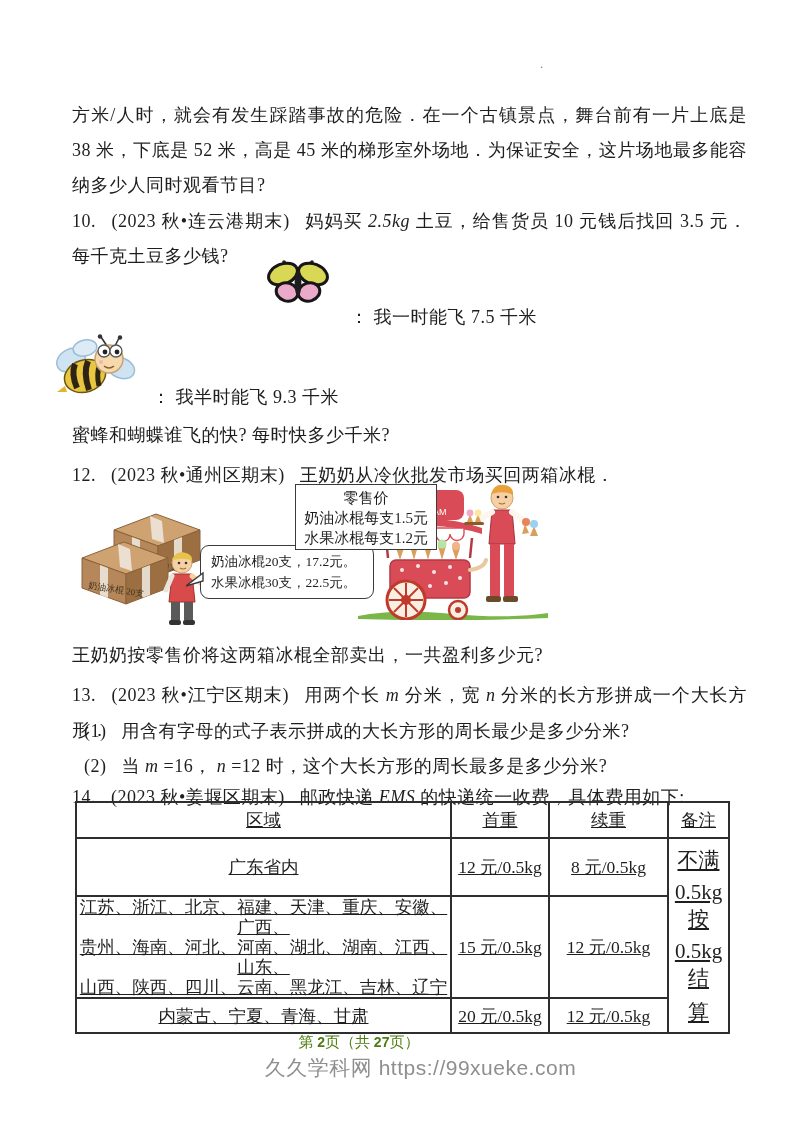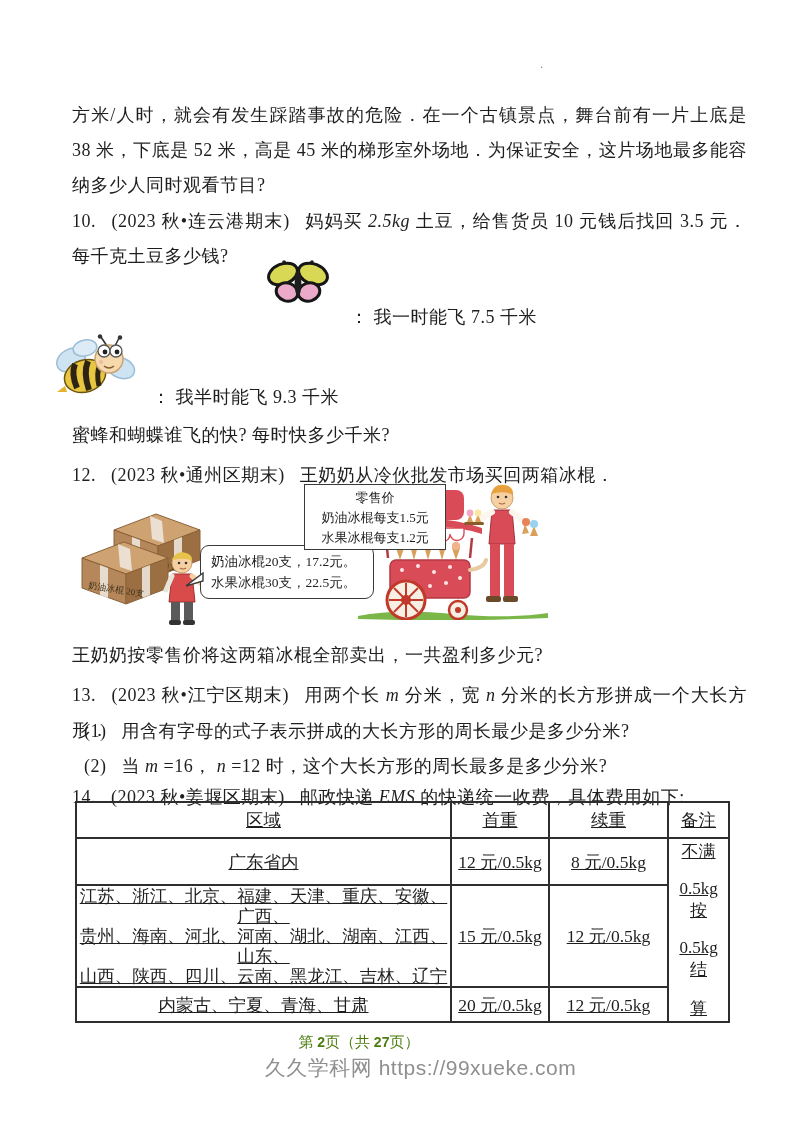--- a/index.html
+++ b/index.html
@@ -12,37 +12,37 @@
     font-size:18px;line-height:35px;text-align:justify;letter-spacing:0.5px;
     width:675px;margin:12px;
   }
   .num{margin-right:10px;}
   .src{margin-right:10px;}
   .itv{font-style:italic;font-family:"Liberation Serif",serif;}
   .stray-dot{font-size:13px;color:#8a8a8a;}
   
   .scene{left:60px;top:476px;width:675px;height:152px;}
   .sign-box{
-    left:244px;top:8px;width:142px;height:66px;border:1.5px solid #3a3a3a;background:#fff;
-    text-align:center;font-size:13px;line-height:20px;padding-top:3px;box-sizing:border-box;z-index:5;
+    left:235px;top:8px;width:142px;height:66px;border:1.5px solid #3a3a3a;background:#fff;
+    text-align:center;font-size:15px;line-height:20px;padding-top:3px;box-sizing:border-box;z-index:5;
   }
   .bubble{
     left:140px;top:69px;width:174px;height:54px;border:1.5px solid #3a3a3a;border-radius:9px;
     background:#fff;font-size:13.5px;line-height:21px;padding:5px 4px 4px 10px;box-sizing:border-box;z-index:4;
   }
   .bubble-tail{left:126px;top:96px;width:18px;height:16px;z-index:5;}
   
   .ems-table{
     border-collapse:collapse;table-layout:fixed;width:653px;
     font-size:17.5px;color:#1e1e1e;
   }
   .ems-table td{border:2px solid #2e2e2e;text-align:center;vertical-align:middle;padding:0 2px;box-sizing:border-box;text-decoration:underline;}
   .region-lines div{line-height:20px;}
   .note-cell{padding:6px 1px;}
-  .note-flex{display:flex;flex-direction:column;justify-content:space-between;height:180px;font-size:17px;}
+  .note-flex{display:flex;flex-direction:column;justify-content:space-between;height:180px;font-size:21px;}
   .footer{left:0;top:1033px;width:718px;text-align:center;font-size:15px;color:#4d7c0f;}
   .footer b{font-family:"Liberation Sans",sans-serif;font-size:14px;}
   .watermark{
     left:0;top:1054px;width:793px;text-align:center;
     font-family:"Liberation Sans","DejaVu Sans",sans-serif;font-size:21px;color:#8f8f8f;letter-spacing:0.5px;margin-left:24px;
   }
 </style>
 </head>
 <body>
 
@@ -289,21 +289,21 @@
         <col style="width:119px">
         <col style="width:61px">
       </colgroup>
     <tbody>
         <tr style="height:36px">
       <td>区域</td>
       <td>首重</td>
       <td>续重</td>
       <td>备注</td>
     </tr>
-    <tr style="height:47px">
+    <tr style="height:58px">
       <td>广东省内</td>
       <td>12 元/0.5kg</td>
       <td>8 元/0.5kg</td>
       <td rowspan="3" class="note-cell">
         <div class="note-flex">
           <div>不满</div>
           <div>0.5kg 按</div>
           <div>0.5kg 结</div>
           <div>算</div>
         </div>

